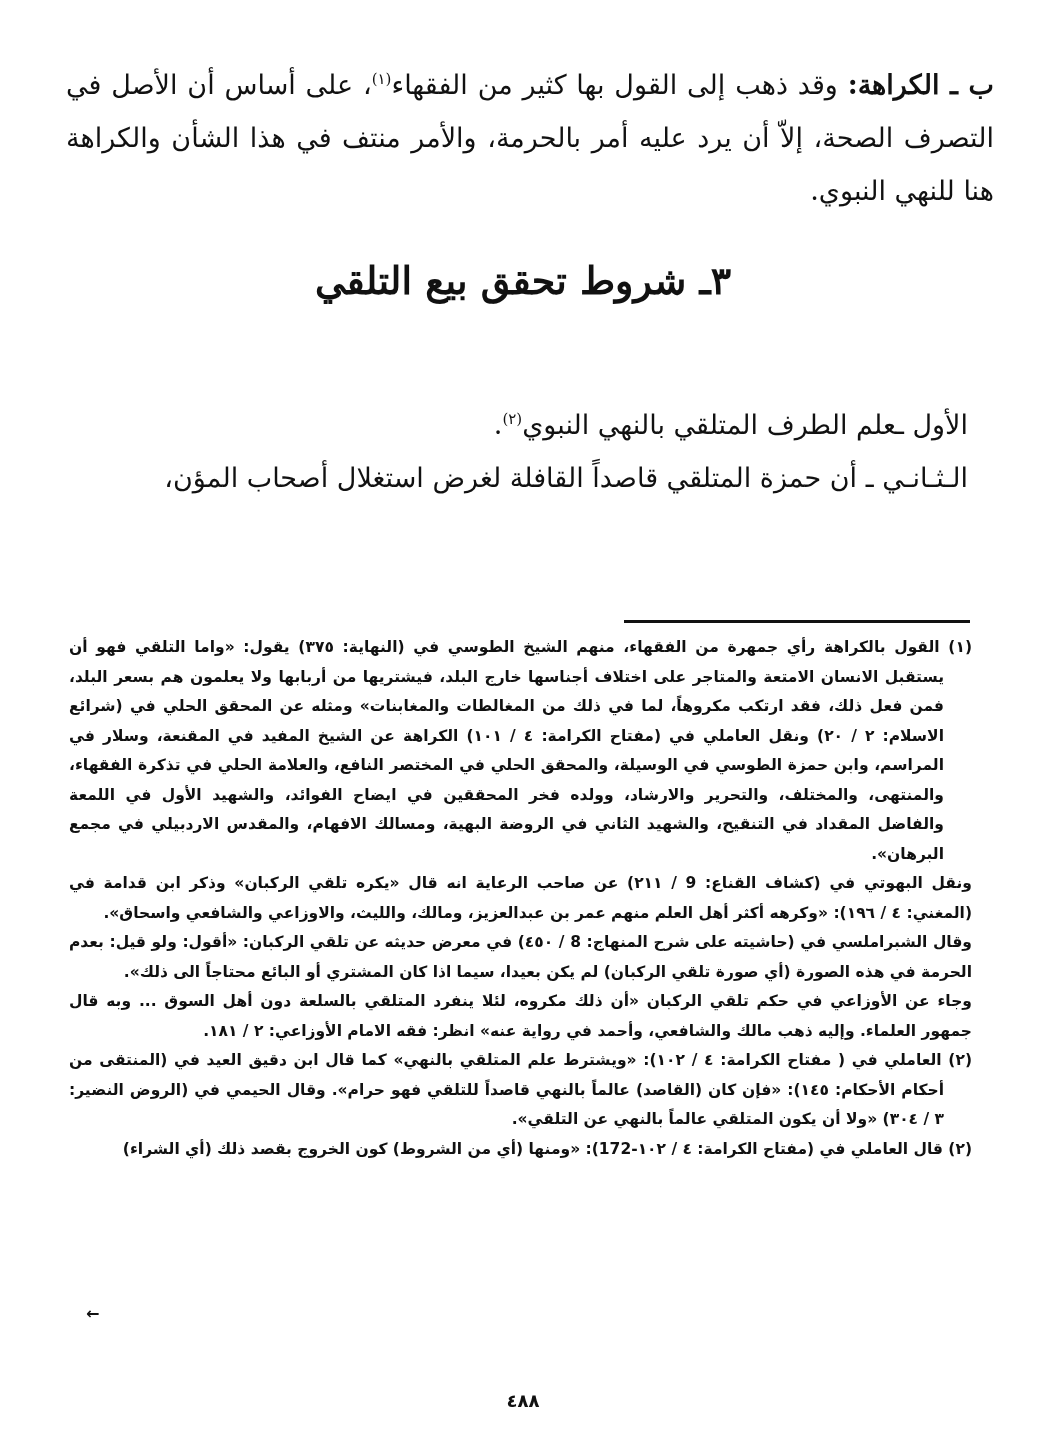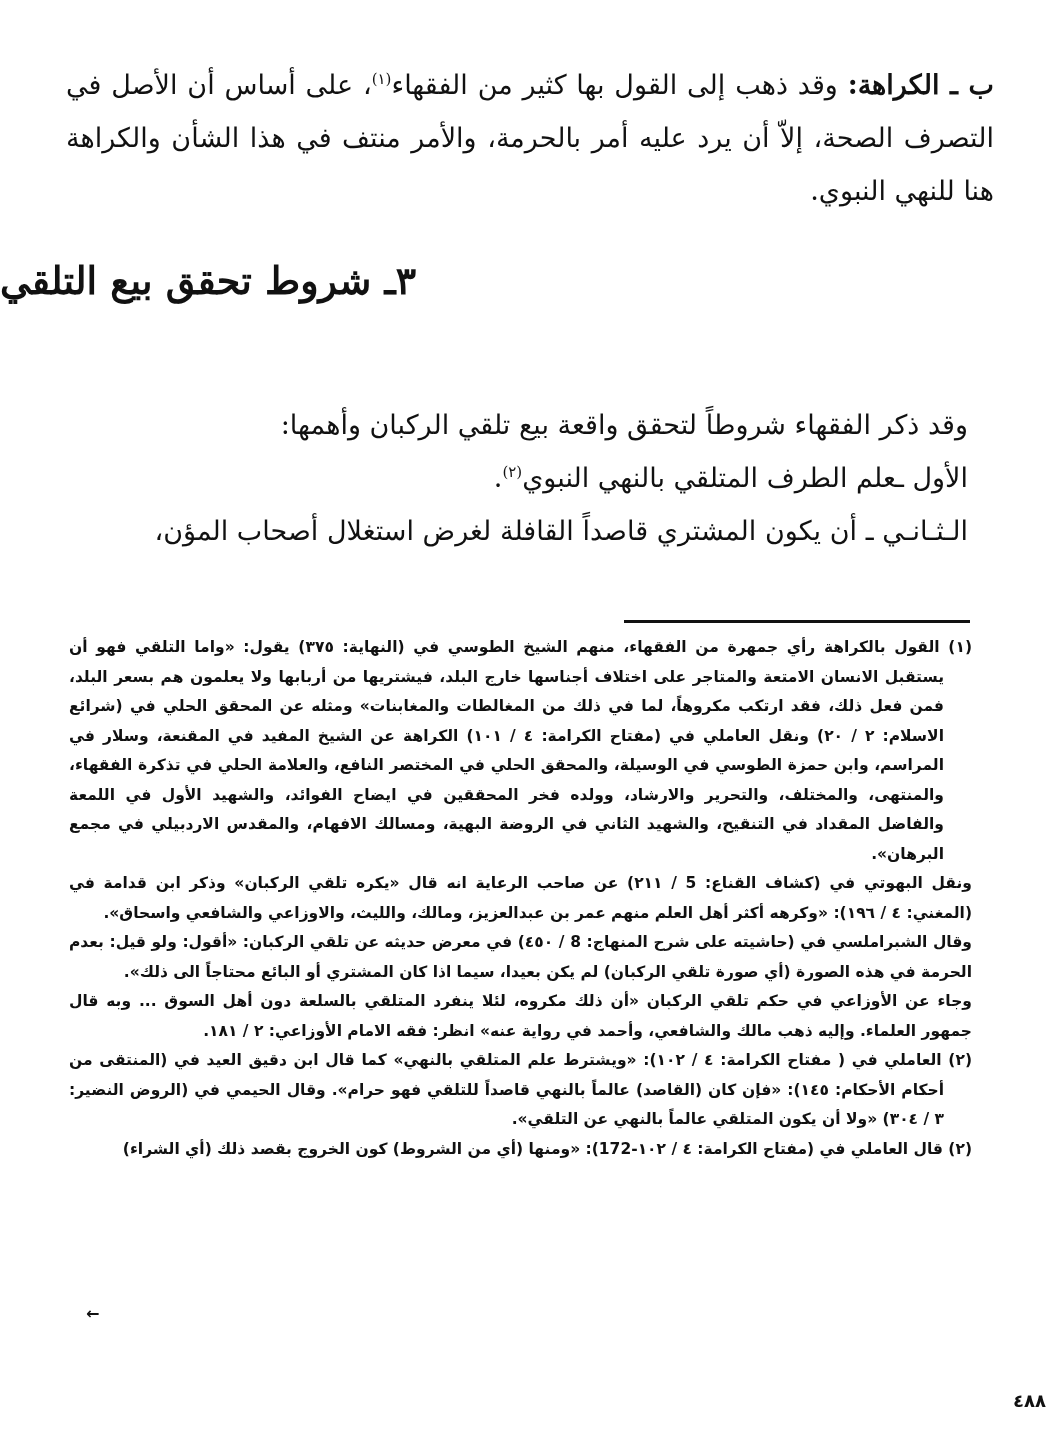--- a/index.html
+++ b/index.html
@@ -14,21 +14,21 @@
     position: absolute; right: 52px; left: 66px;
     font-family: "DejaVu Serif", serif;
     font-size: 27px; line-height: 53px;
     text-align: justify;
   }
   .p1 { top: 58px; }
   .p1 .lead { font-weight: bold; }
 
   .heading {
     position: absolute; top: 258px; left: 0; right: 0;
-    text-align: left;
+    text-align: center;
     font-family: "DejaVu Serif", serif;
     font-size: 38px; font-weight: bold;
   }
 
   .conds { top: 398px; right: 78px; left: 60px; }
   .conds .line { display: block; white-space: nowrap; }
   .conds .bold { font-weight: normal; }
 
   sup { font-size: 15px; line-height: 0; vertical-align: super; }
 
@@ -43,46 +43,45 @@
     font-size: 15.5px; line-height: 29.5px;
   }
   .note { text-align: justify; }
   .note .num { display: inline; }
   .note.hang { padding-right: 28px; text-indent: -28px; }
   .cont-arrow {
     position: absolute; top: 1304px; left: 86px;
     font-size: 16px; font-weight: bold;
   }
   .page-number {
-    position: absolute; top: 1390px; left: 0; right: 0; 
+    position: absolute; top: 1390px; left: 0; right: 0; text-align: center;
     font-family: "DejaVu Sans", sans-serif; font-weight: bold; font-size: 18px;
   }
 </style>
 </head>
 <body>
 
 <div class="page">
 
   <div class="body-block p1">
     <span class="lead">ب ـ الكراهة:</span><span> وقد ذهب إلى القول بها كثير من الفقهاء</span><sup>(١)</sup><span>، على أساس أن الأصل في التصرف الصحة، إلاّ أن يرد عليه أمر بالحرمة، والأمر منتف في هذا الشأن والكراهة هنا للنهي النبوي.</span>
   </div>
 
   <div class="heading">٣ـ شروط تحقق بيع التلقي</div>
 
   <div class="body-block conds">
-    <span class="line">وقد ذكر الفقهاء شروطاً لتحقق واقعة بيع تلقي الركبان وأهمها:</span>
     <span class="line"><span class="bold">الأول ـ</span><span>علم الطرف المتلقي بالنهي النبوي</span><sup>(٢)</sup><span>.</span></span>
-    <span class="line"><span class="bold">الـثـانـي ـ</span><span> أن يكون المشتري قاصداً القافلة لغرض استغلال أصحاب المؤن،</span></span>
+    <span class="line"><span class="bold">الـثـانـي ـ</span><span> أن حمزة المتلقي قاصداً القافلة لغرض استغلال أصحاب المؤن،</span></span>
   </div>
 
   <div class="sep"></div>
 
   <div class="notes">
     <div class="note hang"><span class="num">(١)</span><span> القول بالكراهة رأي جمهرة من الفقهاء، منهم الشيخ الطوسي في (النهاية: ٣٧٥) يقول: «واما التلقي فهو أن يستقبل الانسان الامتعة والمتاجر على اختلاف أجناسها خارج البلد، فيشتريها من أربابها ولا يعلمون هم بسعر البلد، فمن فعل ذلك، فقد ارتكب مكروهاً، لما في ذلك من المغالطات والمغابنات» ومثله عن المحقق الحلي في (شرائع الاسلام: ٢ / ٢٠) ونقل العاملي في (مفتاح الكرامة: ٤ / ١٠١) الكراهة عن الشيخ المفيد في المقنعة، وسلار في المراسم، وابن حمزة الطوسي في الوسيلة، والمحقق الحلي في المختصر النافع، والعلامة الحلي في تذكرة الفقهاء، والمنتهى، والمختلف، والتحرير والارشاد، وولده فخر المحققين في ايضاح الفوائد، والشهيد الأول في اللمعة والفاضل المقداد في التنقيح، والشهيد الثاني في الروضة البهية، ومسالك الافهام، والمقدس الاردبيلي في مجمع البرهان».</span></div>
-    <div class="note"><span>ونقل البهوتي في (كشاف القناع: 5 / ٢١١) عن صاحب الرعاية انه قال «يكره تلقي الركبان» وذكر ابن قدامة في (المغني: ٤ / ١٩٦): «وكرهه أكثر أهل العلم منهم عمر بن عبدالعزيز، ومالك، والليث، والاوزاعي والشافعي واسحاق».</span></div>
+    <div class="note"><span>ونقل البهوتي في (كشاف القناع: 9 / ٢١١) عن صاحب الرعاية انه قال «يكره تلقي الركبان» وذكر ابن قدامة في (المغني: ٤ / ١٩٦): «وكرهه أكثر أهل العلم منهم عمر بن عبدالعزيز، ومالك، والليث، والاوزاعي والشافعي واسحاق».</span></div>
     <div class="note"><span>وقال الشبراملسي في (حاشيته على شرح المنهاج: 8 / ٤٥٠) في معرض حديثه عن تلقي الركبان: «أقول: ولو قيل: بعدم الحرمة في هذه الصورة (أي صورة تلقي الركبان) لم يكن بعيدا، سيما اذا كان المشتري أو البائع محتاجاً الى ذلك».</span></div>
     <div class="note"><span>وجاء عن الأوزاعي في حكم تلقي الركبان «أن ذلك مكروه، لئلا ينفرد المتلقي بالسلعة دون أهل السوق ... وبه قال جمهور العلماء. وإليه ذهب مالك والشافعي، وأحمد في رواية عنه» انظر: فقه الامام الأوزاعي: ٢ / ١٨١.</span></div>
     <div class="note hang"><span class="num">(٢)</span><span> العاملي في ( مفتاح الكرامة: ٤ / ١٠٢): «ويشترط علم المتلقي بالنهي» كما قال ابن دقيق العيد في (المنتقى من أحكام الأحكام: ١٤٥): «فإن كان (القاصد) عالماً بالنهي قاصداً للتلقي فهو حرام». وقال الحيمي في (الروض النضير: ٣ / ٣٠٤) «ولا أن يكون المتلقي عالماً بالنهي عن التلقي».</span></div>
     <div class="note hang"><span class="num">(٢)</span><span> قال العاملي في (مفتاح الكرامة: ٤ / ١٠٢-172): «ومنها (أي من الشروط) كون الخروج بقصد ذلك (أي الشراء)</span></div>
   </div>
 
   <div class="cont-arrow">←</div>
 
   <div class="page-number">٤٨٨</div>
 </div>

